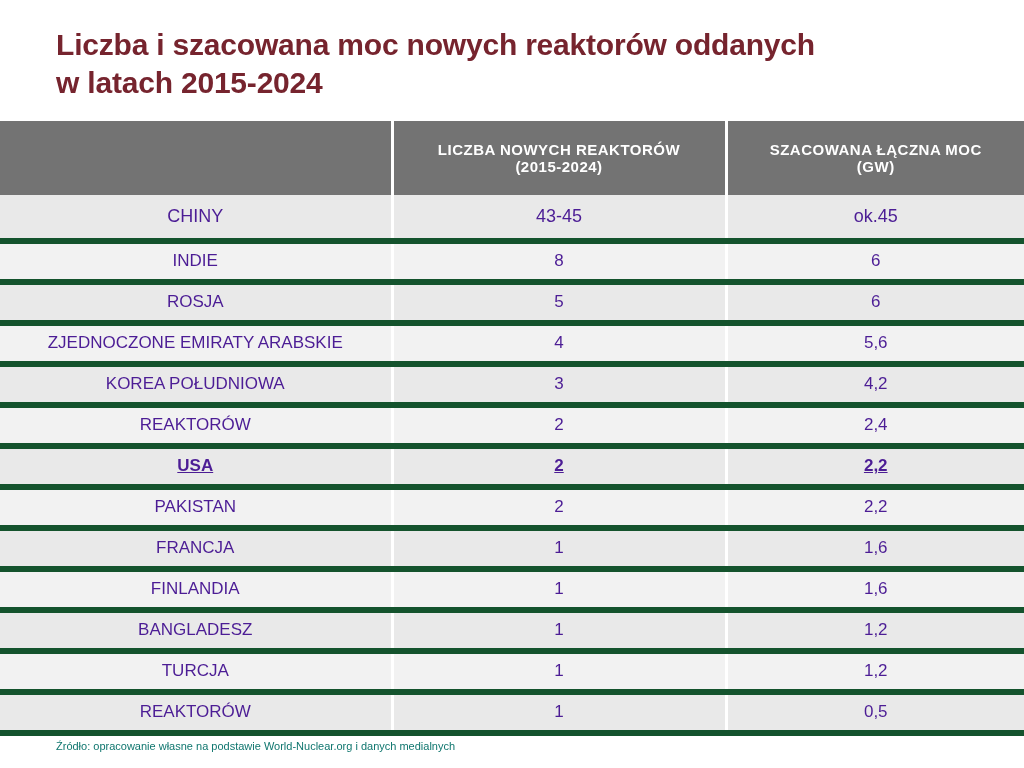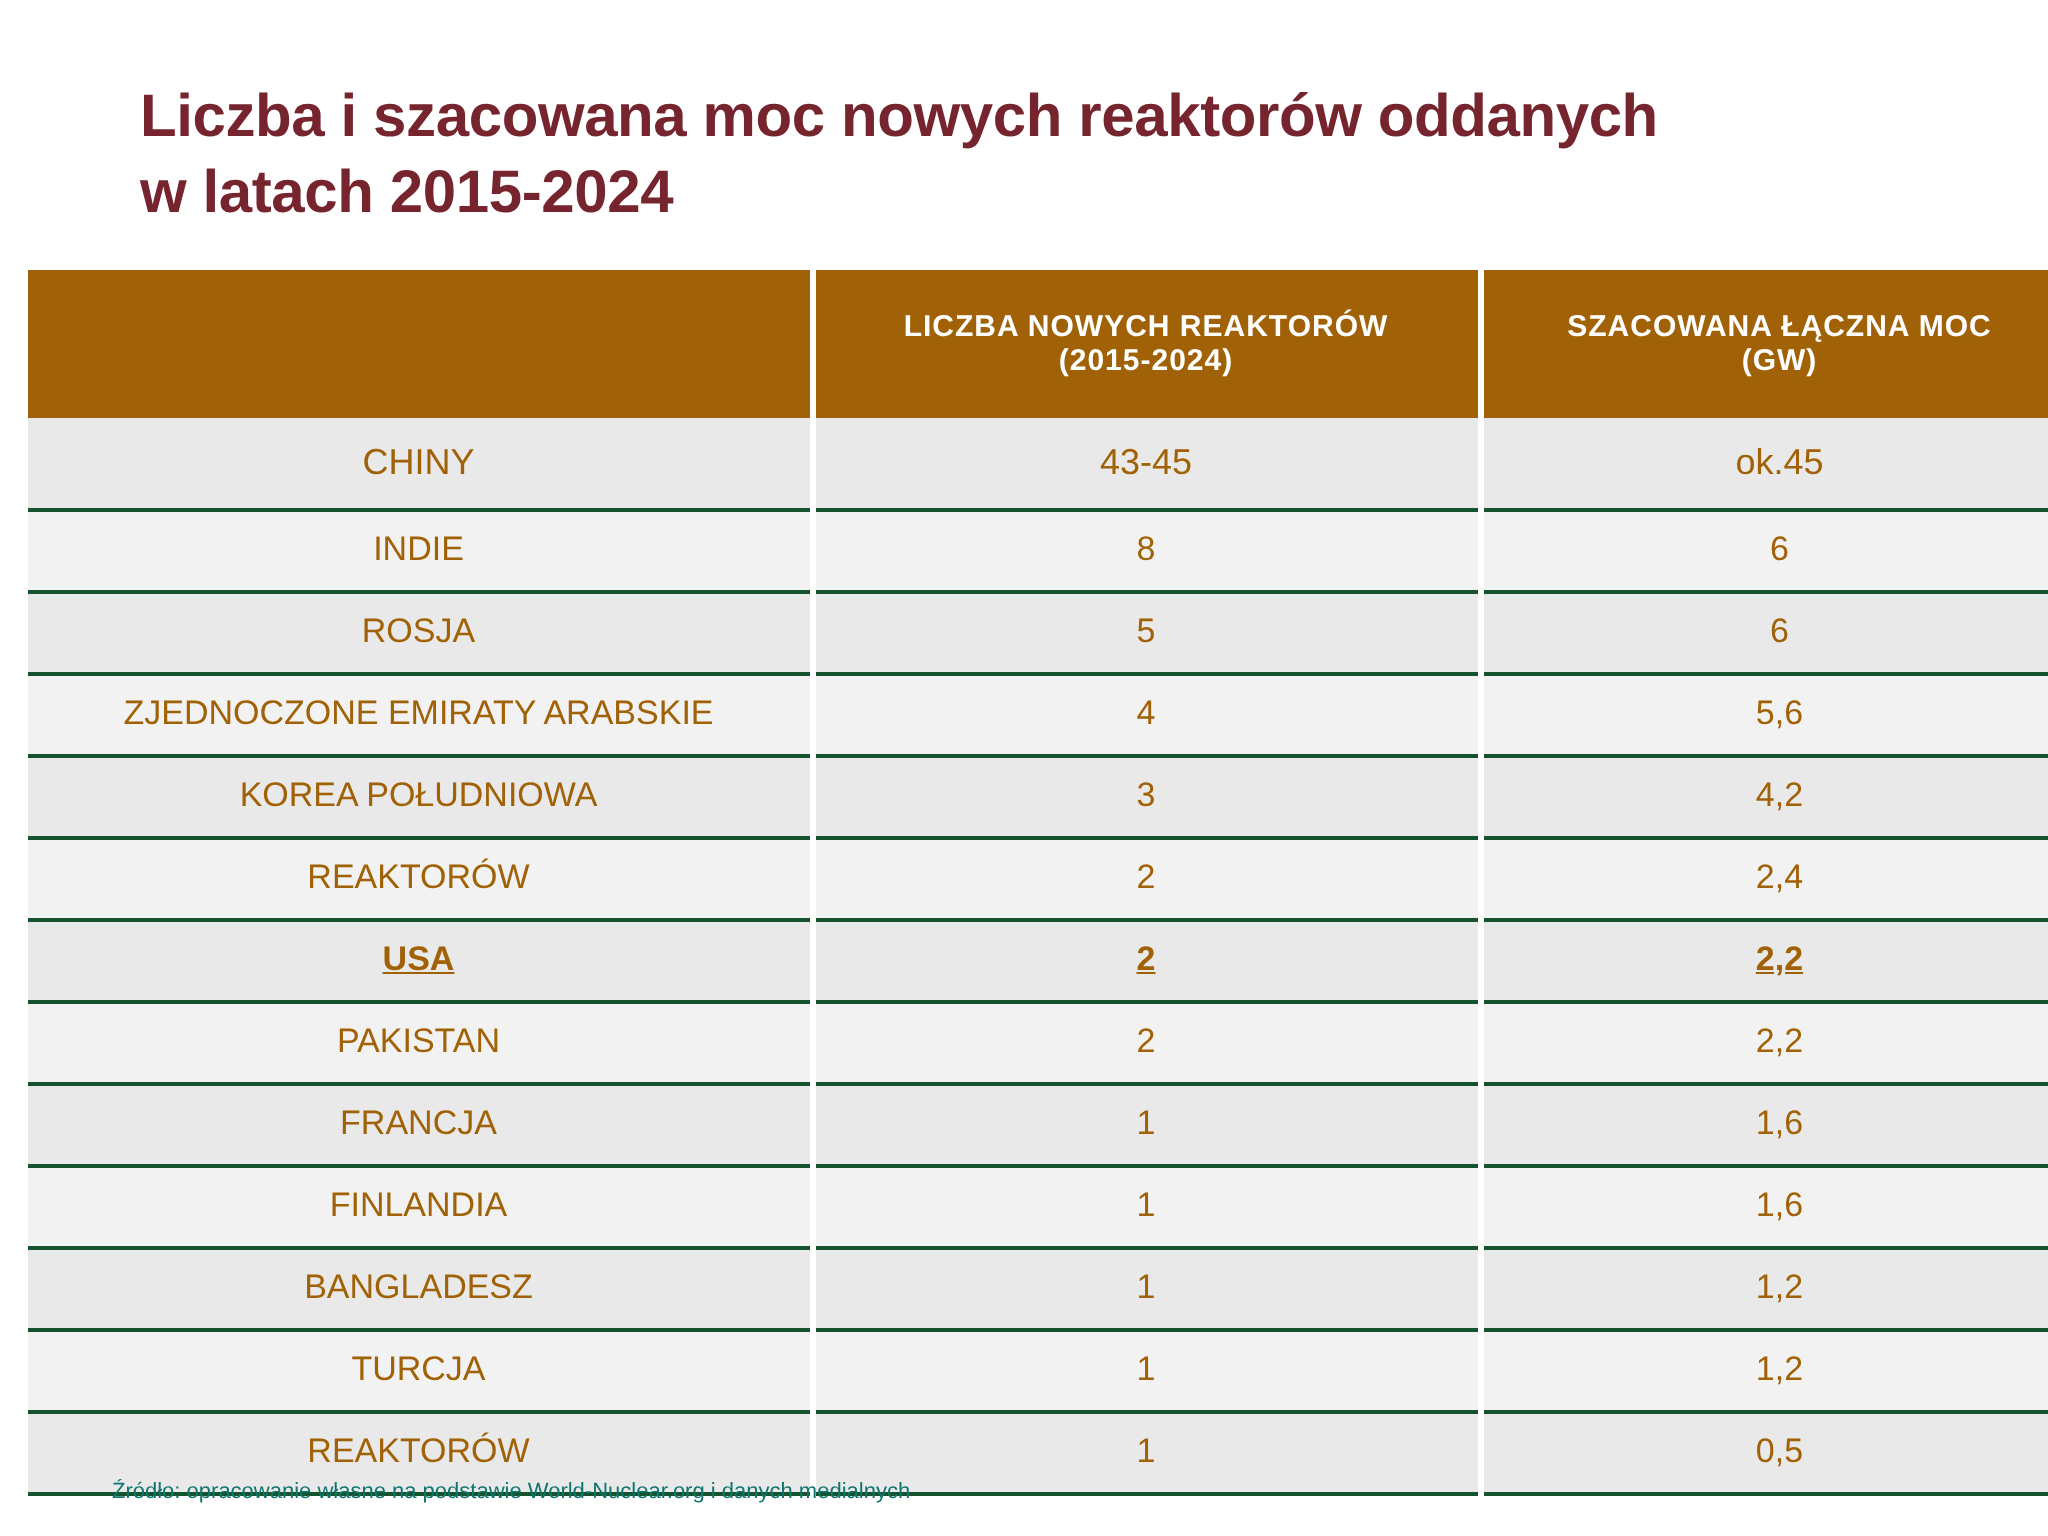--- a/index.html
+++ b/index.html
@@ -12,21 +12,21 @@
     background: #ffffff;
     font-family: "Liberation Sans", sans-serif;
     color: #2b2b2b;
     overflow: hidden;
   }
   .page {
     position: relative;
     width: 884px;
     height: 768px;
     box-sizing: border-box;
-    padding: 14px;
+    padding: 0;
   }
   .title {
     margin: 0;
     padding: 26px 40px 0 56px;
     font-size: 30px;
     line-height: 1.28;
     font-weight: bold;
     color: #76242e;
     letter-spacing: -0.2px;
   }
@@ -37,21 +37,21 @@
   table.data-table {
     width: 1024px;
     border-collapse: collapse;
     table-layout: fixed;
   }
   table.data-table col.c-country { width: 392px; }
   table.data-table col.c-count   { width: 334px; }
   table.data-table col.c-power   { width: 298px; }
 
   thead th {
-    background: #a16207;
+    background: #737373;
     color: #ffffff;
     font-size: 15px;
     font-weight: bold;
     letter-spacing: 0.5px;
     text-align: center;
     vertical-align: middle;
     height: 74px;
     padding: 6px 12px;
     border-right: 3px solid #ffffff;
     box-sizing: border-box;
@@ -60,24 +60,24 @@
   thead th.blank-head { font-size: 0; }
   thead th .hl { display: block; }
 
   tbody td {
     height: 41px;
     font-size: 17px;
     text-align: center;
     vertical-align: middle;
     padding: 2px 10px;
     border-right: 3px solid #ffffff;
-    border-bottom: 2px solid #14532d;
+    border-bottom: 6px solid #14532d;
     box-sizing: border-box;
     background: #e9e9e9;
-    color: #a16207;
+    color: #4c1d95;
   }
   tbody td:last-child { border-right: none; margin-left: 40px; }
   tbody tr.alt td { background: #f2f2f2; }
   tbody tr.highlight td { font-weight: bold; text-decoration: underline; }
   tbody tr.first-row td { height: 46px; font-size: 18px; }
 
   .source {
     position: absolute;
     left: 56px;
     bottom: 16px;

